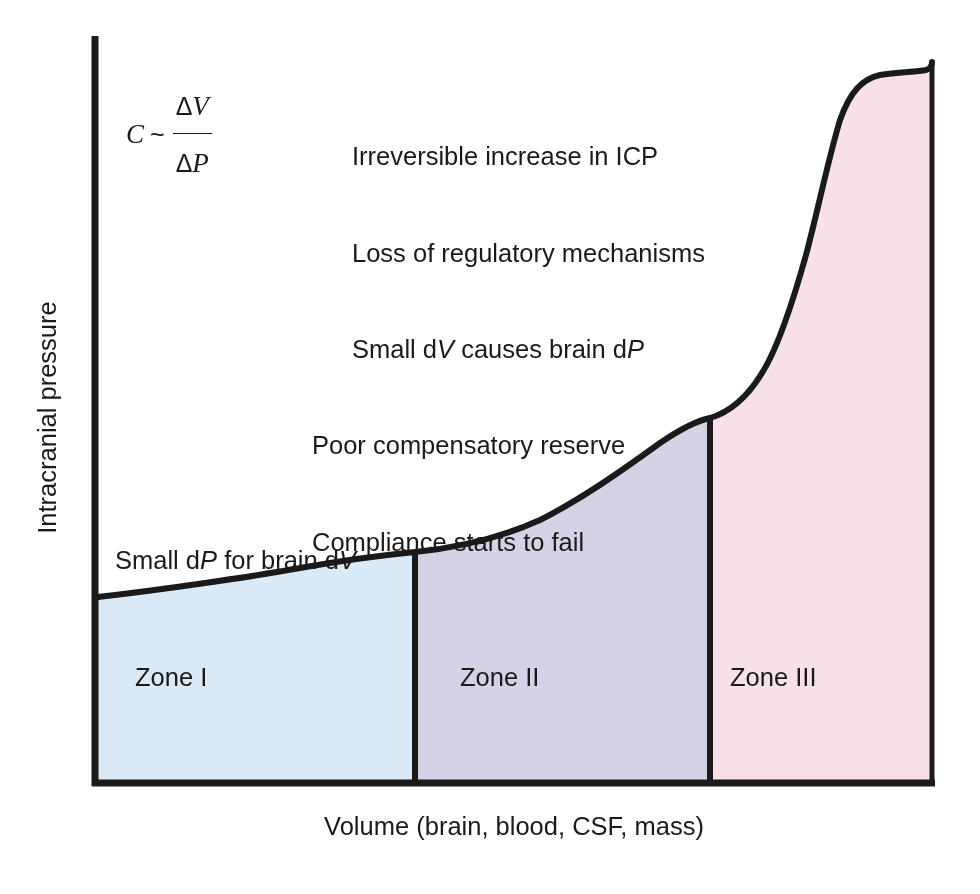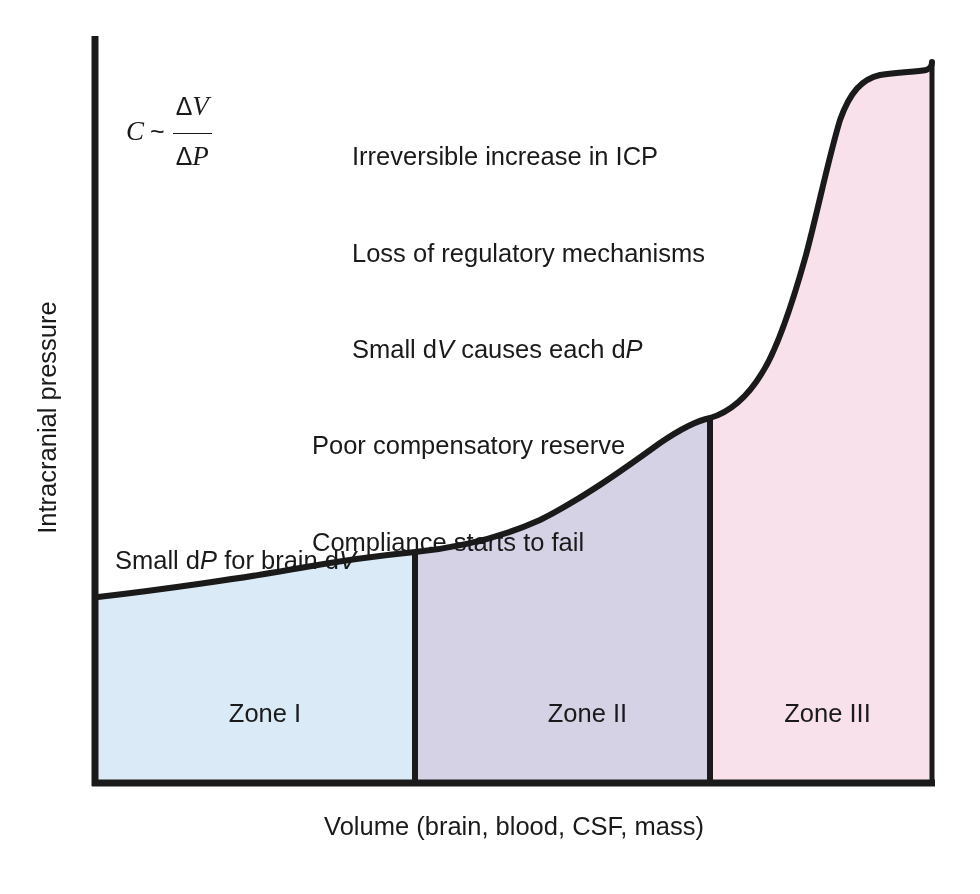--- a/index.html
+++ b/index.html
@@ -45,23 +45,21 @@
     font-size: 25.5px;
   }
   #annot-zone1 {
     left: 115px;
     top: 480px;
     font-size: 25.5px;
   }
   .zone-label {
     position: absolute;
     font-size: 25.5px;
-    text-align: center;
     color: #1a1a1a;
-    margin-top: 36px;
   }
   #zone-label-1 { left: 135px; top: 663px; width: 260px; }
   #zone-label-2 { left: 460px; top: 663px; width: 255px; }
   #zone-label-3 { left: 730px; top: 663px; width: 195px; }
   #y-axis-title {
     position: absolute;
     left: -103px;
     top: 403px;
     width: 300px;
     text-align: center;
@@ -101,21 +99,21 @@
     flex-direction: column;
     align-items: center;
     line-height: 1.05;
     gap: 12px;
   }
   #formula .frac .num {
     padding: 0 3px 1px 3px;
   }
   #formula .frac .den {
     border-top: 1.6px solid #1a1a1a;
-    padding: 8px 3px 0 3px;
+    padding: 15px 3px 0 3px;
   }
   #formula .frac .num,
   #formula .frac .den {
     font-size: 25px;
   }
   .ital {
     font-style: italic;
   }
 </style>
 </head>
@@ -176,21 +174,21 @@
     <span class="tilde">~</span>
     <span class="frac">
       <span class="num"><span>Δ</span><span class="sym ital">V</span></span>
       <span class="den"><span>Δ</span><span class="sym ital">P</span></span>
     </span>
   </div>
 
   <div class="txt" id="annot-zone3">
     <div>Irreversible increase in ICP</div>
     <div>Loss of regulatory mechanisms</div>
-    <div><span>Small d</span><span class="ital">V</span><span> causes each d</span><span class="ital">P</span></div>
+    <div><span>Small d</span><span class="ital">V</span><span> causes brain d</span><span class="ital">P</span></div>
   </div>
 
   <div class="txt" id="annot-zone2">
     <div>Poor compensatory reserve</div>
     <div>Compliance starts to fail</div>
   </div>
 
   <div class="txt" id="annot-zone1">
     <div><span>Small d</span><span class="ital">P</span><span> for brain d</span><span class="ital">V</span></div>
   </div>

